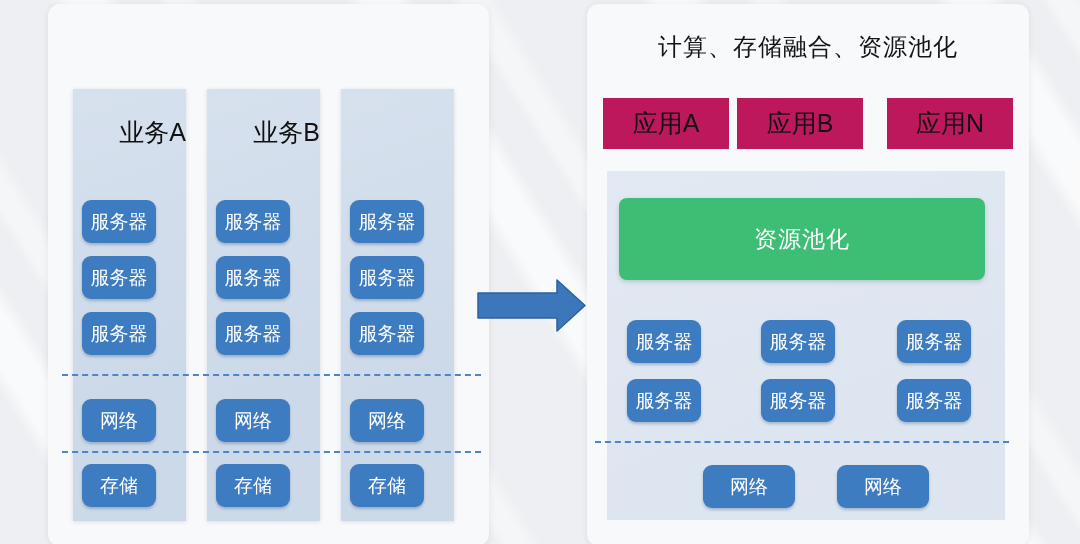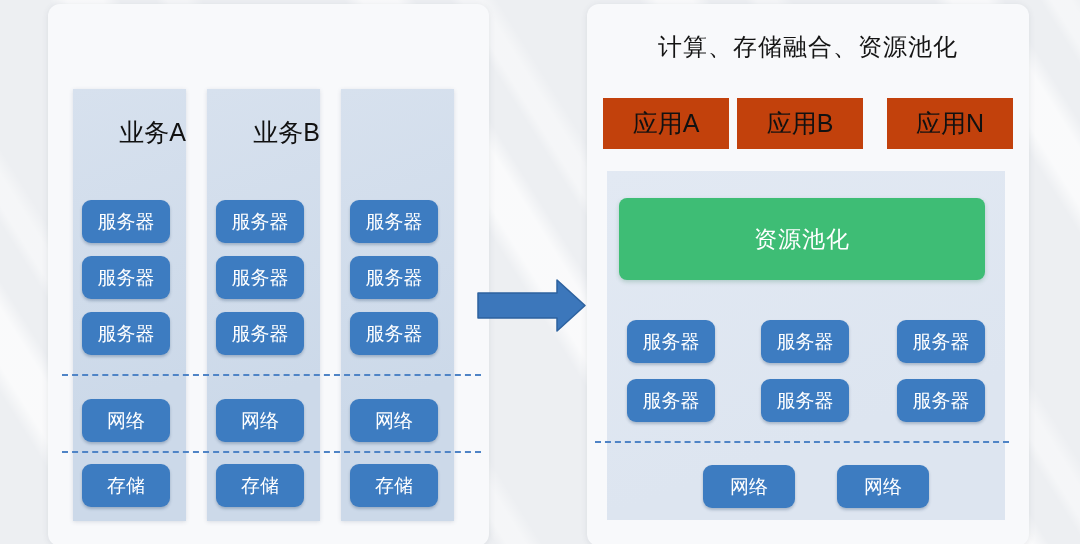--- a/index.html
+++ b/index.html
@@ -31,33 +31,33 @@
   }
   
   .biz-col{
     position:absolute;top:85px;width:113px;height:432px;
     background:linear-gradient(160deg,#d7e1ee 0%,#ccd9e9 70%);
     box-shadow:0 1px 4px rgba(80,95,120,.18);
   }
   .col-a{left:25px}.col-b{left:159px}.col-c{left:293px}
   .col-header{padding-top:27px;text-align:right;font-size:25px;color:#111;}
   .btn{
-    position:absolute;left:9px;width:88px;height:43px;
+    position:absolute;left:9px;width:74px;height:43px;
     background:#3d7cc1;border-radius:9px;color:#fff;font-size:19px;
     display:flex;align-items:center;justify-content:center;
     box-shadow:0 2px 3px rgba(30,60,100,.28);
   }
   .r1{top:111px}.r2{top:167px}.r3{top:223px}.r-net{top:310px}.r-sto{top:375px}
   .dash{position:absolute;height:0;border-top:2px dashed #4f84c6;}
   .ldash{left:14px;width:419px;}
   .d1{top:370px}.d2{top:447px}
   
   .app-box{
     position:absolute;top:94px;width:126px;height:51px;
-    background:#c2410c;display:flex;align-items:center;justify-content:center;
+    background:#be185d;display:flex;align-items:center;justify-content:center;
     font-size:25px;color:#111;
   }
   .app-a{left:16px}.app-b{left:150px}.app-n{left:300px}
   .pool-wrap{
     position:absolute;left:20px;top:167px;width:398px;height:349px;
     background:linear-gradient(160deg,#e2e9f3 0%,#dde5f0 70%);
   }
   .pool-green{
     position:absolute;left:12px;top:27px;width:366px;height:82px;
     background:#3ebd75;border-radius:8px;color:#fff;font-size:23px;

